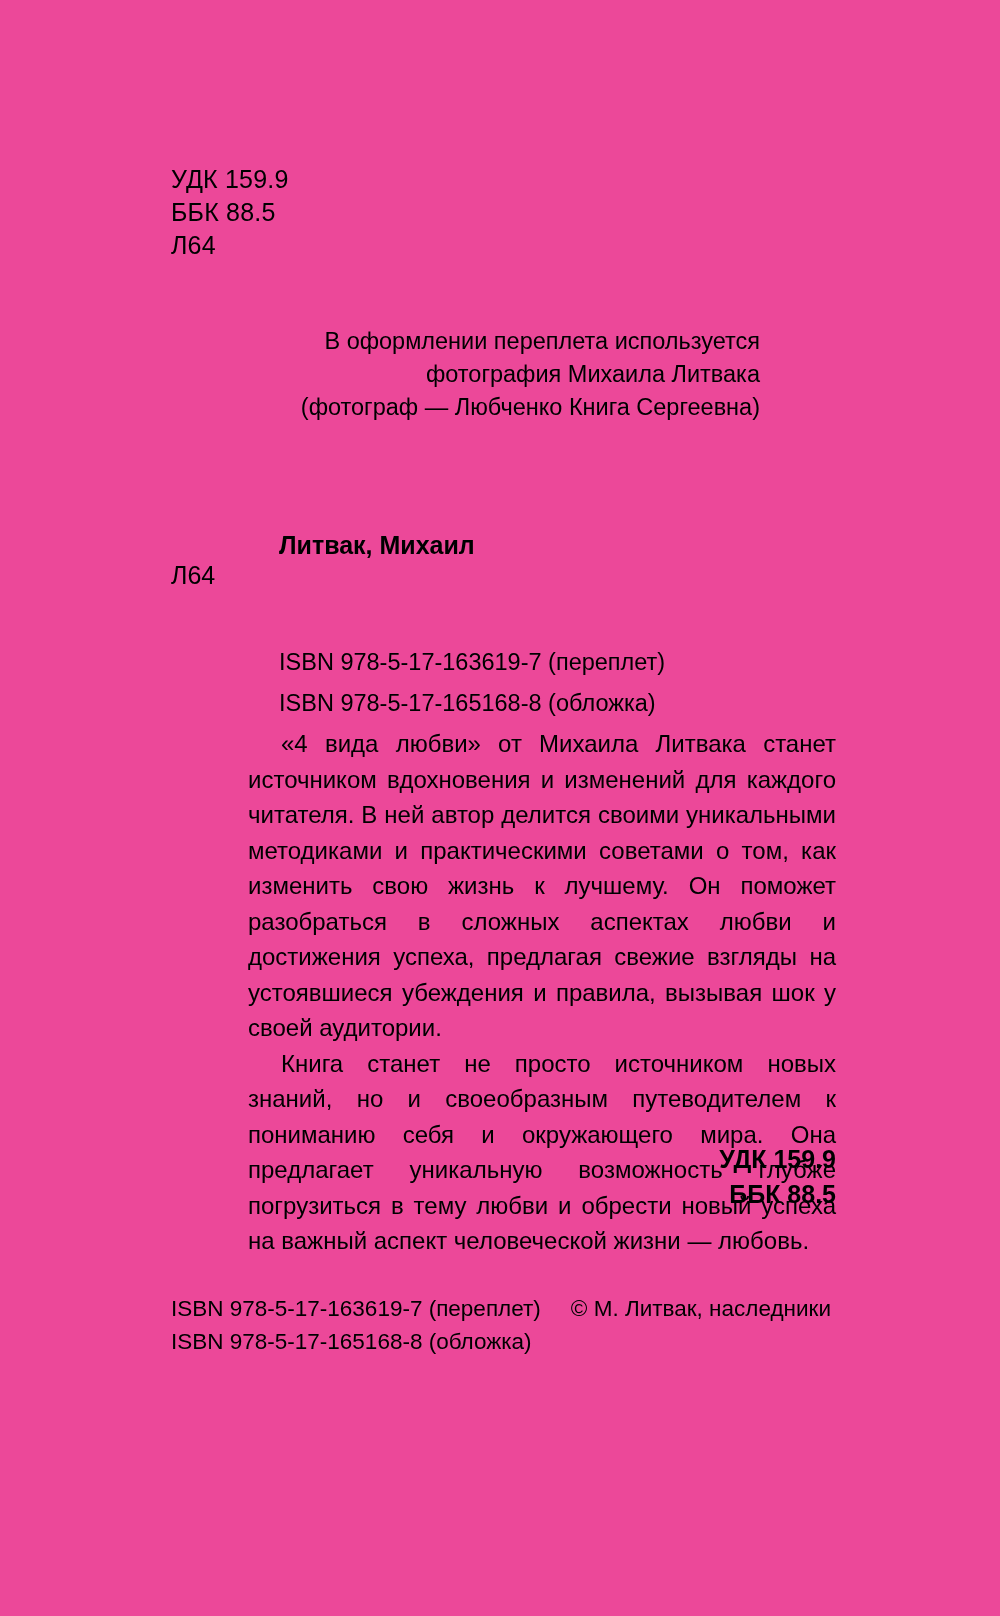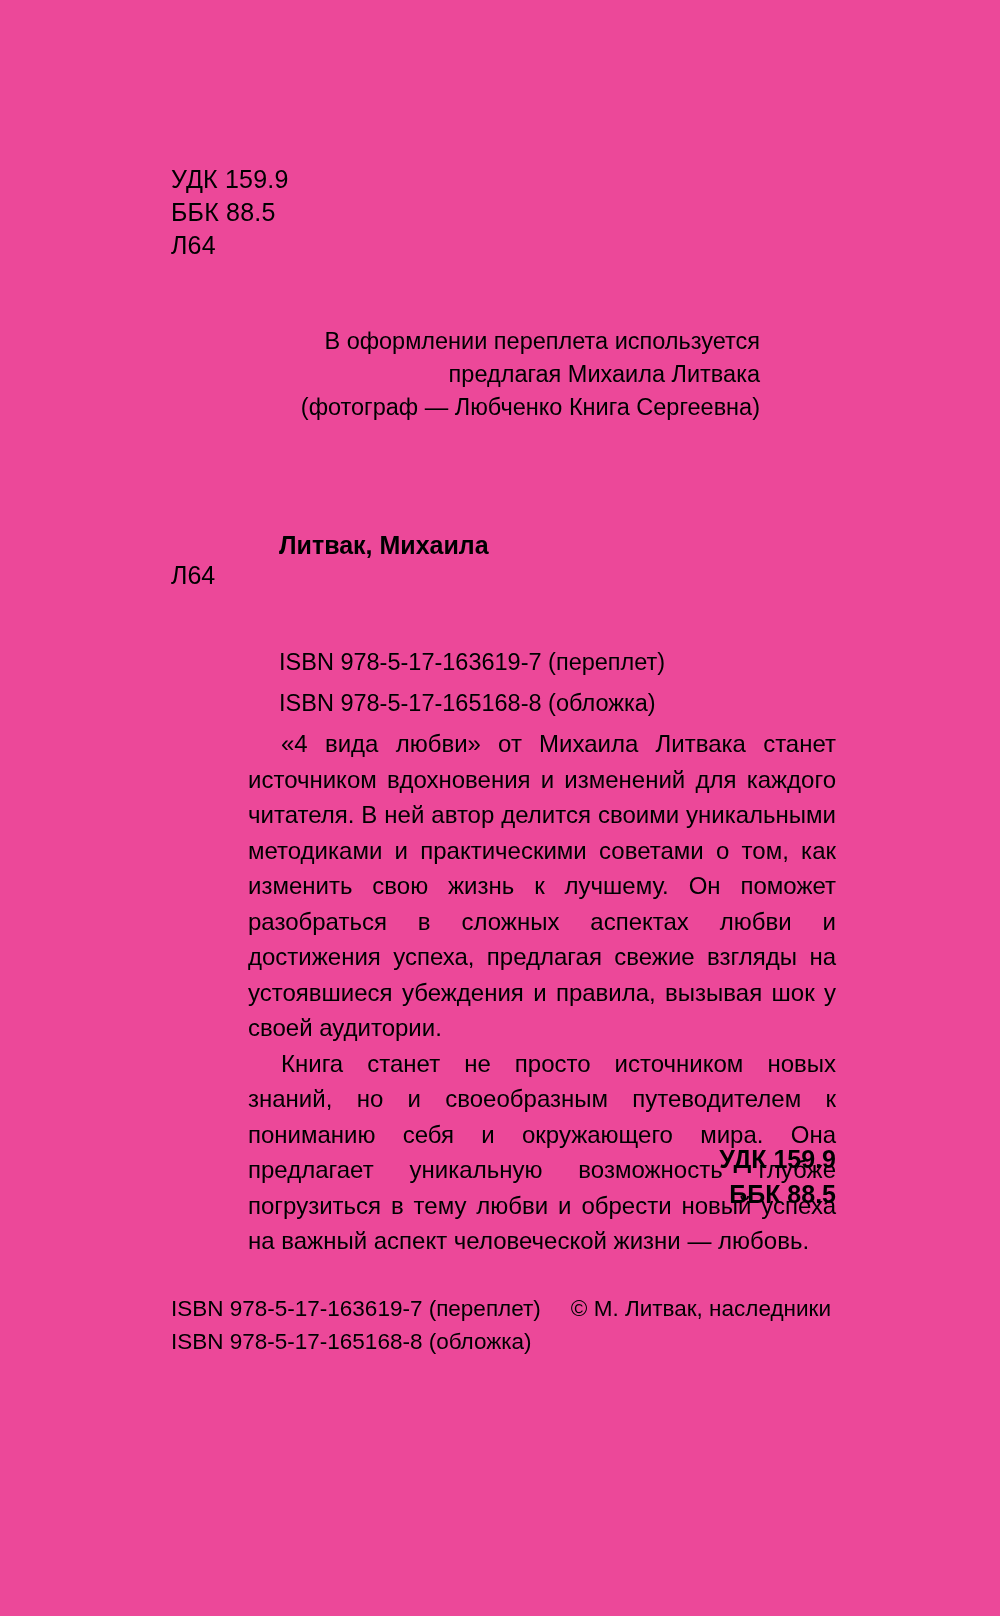--- a/index.html
+++ b/index.html
@@ -133,28 +133,28 @@
 <div class="page">
 
   <div class="codes">
     <div>УДК 159.9</div>
     <div>ББК 88.5</div>
     <div>Л64</div>
   </div>
 
   <div class="credit">
     <div>В оформлении переплета используется</div>
-    <div>предлагая Михаила Литвака</div>
+    <div>фотография Михаила Литвака</div>
     <div>(фотограф — Любченко Книга Сергеевна)</div>
   </div>
 
   <div class="record">
     <div class="record-index">Л64</div>
     <div class="record-body">
-      <div class="record-author">Литвак, Михаила</div>
+      <div class="record-author">Литвак, Михаил</div>
     </div>
   </div>
 
   <div class="isbn-block">
     <div>ISBN 978-5-17-163619-7 (переплет)</div>
     <div>ISBN 978-5-17-165168-8 (обложка)</div>
   </div>
 
   <div class="annotation">
     <p>«4 вида любви» от Михаила Литвака станет источником вдохновения и изменений для каждого читателя. В ней автор делится своими уникальными методиками и практическими советами о том, как изменить свою жизнь к лучшему. Он поможет разобраться в сложных аспектах любви и достижения успеха, предлагая свежие взгляды на устоявшиеся убеждения и правила, вызывая шок у своей аудитории.</p>

